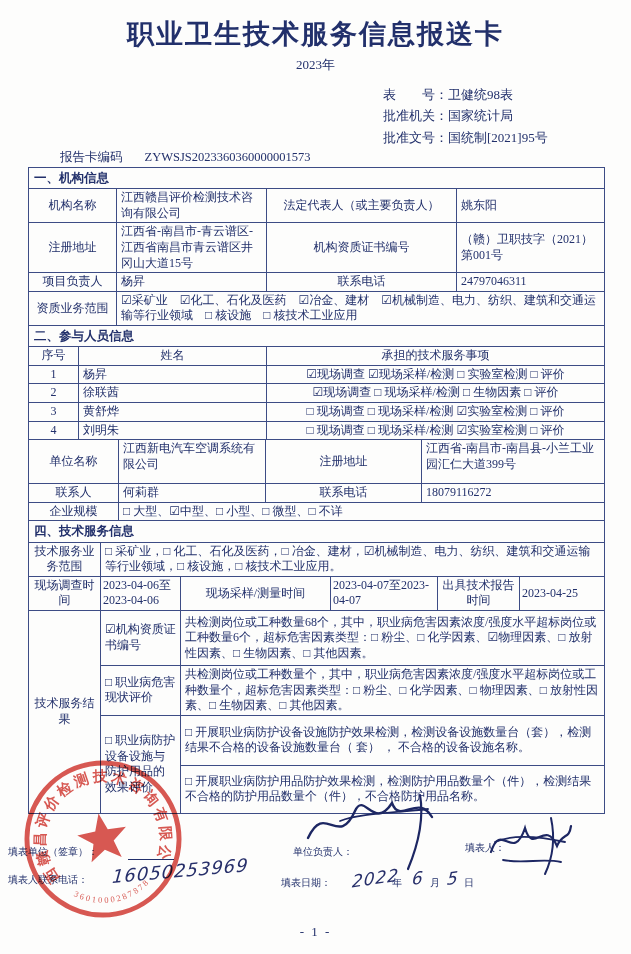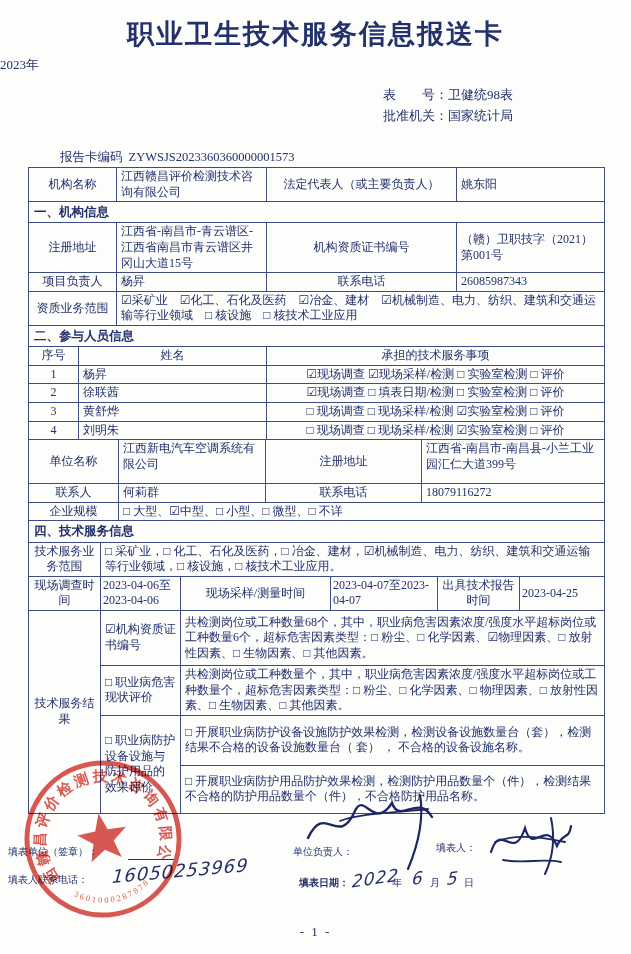--- a/index.html
+++ b/index.html
@@ -1,26 +1,26 @@
 <!DOCTYPE html>
 <html><head>
 <meta charset="utf-8">
 <style>
   * { margin:0; padding:0; box-sizing:border-box; }
   body { width:631px; height:954px; background:#ffffff; font-family:"Liberation Serif","DejaVu Serif",serif; }
   .page { position:relative; width:631px; height:954px; background:#fdfdfc; color:#22306b; overflow:hidden; }
 
   .title { position:absolute; top:16px; left:0; width:100%; text-align:center;
            font-size:27px; font-weight:bold; letter-spacing:2px; }
-  .year  { position:absolute; top:56px; left:0; width:100%; font-size:13px; }
+  .year  { position:absolute; top:56px; left:0; width:100%; text-align:center; font-size:13px; }
 
   .meta { position:absolute; top:84px; left:383px; font-size:13px; line-height:1.65; }
   .meta .row { white-space:nowrap;font-family:Liberation Serif, serif; }
   .report-code { position:absolute; top:149px; left:60px; font-size:12.5px; }
-  .report-code .code { font-family:"Liberation Serif","DejaVu Serif",serif; margin-left:6px; }
+  .report-code .code { font-family:"Liberation Serif","DejaVu Serif",serif; margin-left:22px; }
 
   .tables { position:absolute; top:168px; left:28px; width:576px; }
   table { border-collapse:collapse; table-layout:fixed; width:576px; margin-top:-1px; }
   td { border:1px solid #3d4c85; font-size:12px; line-height:1.3; padding:1px 4px;
        vertical-align:middle; overflow:hidden; }
   td.sec { font-weight:bold; font-size:12.5px; padding:2px 5px; }
   td.lab { text-align:center; }
   td.val { text-align:left; }
   td.ctr { text-align:center; }
 
@@ -42,56 +42,57 @@
 <body>
 
 <div class="page">
 
   <div class="title">职业卫生技术服务信息报送卡</div>
   <div class="year">2023年</div>
 
   <div class="meta">
     <div class="row"><span>表　　号：</span><span>卫健统98表</span></div>
     <div class="row"><span>批准机关：</span><span>国家统计局</span></div>
+    <div class="row"><span>批准文号：</span><span>国统制[2021]95号</span></div>
   </div>
 
   <div class="report-code">
     <span>报告卡编码</span><span class="code">ZYWSJS2023360360000001573</span>
   </div>
 
   <div class="tables">
 
     <table>
       <colgroup>
           <col style="width:88px">
           <col style="width:150px">
           <col style="width:190px">
           <col style="width:148px">
         </colgroup>
       <tbody>
-          <tr style="height:30px">
+          <tr>
+            <td class="sec" colspan="4" style="height:16px">一、机构信息</td>
+          </tr>
+      <tr style="height:30px">
         <td class="lab">机构名称</td>
         <td class="val">江西赣昌评价检测技术咨询有限公司</td>
         <td class="ctr">法定代表人（或主要负责人）</td>
         <td class="val">姚东阳</td>
       </tr>
-      <tr>
-            <td class="sec" colspan="4" style="height:16px">一、机构信息</td>
-          </tr>
       <tr style="height:48px">
         <td class="lab">注册地址</td>
         <td class="val">江西省-南昌市-青云谱区-江西省南昌市青云谱区井冈山大道15号</td>
         <td class="ctr">机构资质证书编号</td>
         <td class="val">（赣）卫职技字（2021）第001号</td>
       </tr>
       <tr style="height:18px">
         <td class="lab">项目负责人</td>
         <td class="val">杨昇</td>
         <td class="ctr">联系电话</td>
-        <td class="val">26085987343</td>
+        <td class="val">24797046311</td>
       </tr>
       <tr style="height:33px">
         <td class="lab">资质业务范围</td>
         <td class="val" colspan="3">☑采矿业　☑化工、石化及医药　☑冶金、建材　☑机械制造、电力、纺织、建筑和交通运输等行业领域　□ 核设施　□ 核技术工业应用</td>
       </tr>
     </tbody>
       </table>
 
     <table>
       <colgroup>
@@ -109,21 +110,21 @@
         <td class="ctr">承担的技术服务事项</td>
       </tr>
       <tr style="height:18px">
         <td class="ctr">1</td>
         <td class="val">杨昇</td>
         <td class="ctr">☑现场调查 ☑现场采样/检测 □ 实验室检测 □ 评价</td>
       </tr>
       <tr style="height:18px">
         <td class="ctr">2</td>
         <td class="val">徐联茜</td>
-        <td class="ctr">☑现场调查 □ 填表日期/检测 □ 实验室检测 □ 评价</td>
+        <td class="ctr">☑现场调查 □ 现场采样/检测 □ 生物因素 □ 评价</td>
       </tr>
       <tr style="height:18px">
         <td class="ctr">3</td>
         <td class="val">黄舒烨</td>
         <td class="ctr">□ 现场调查 □ 现场采样/检测 ☑实验室检测 □ 评价</td>
       </tr>
       <tr style="height:18px">
         <td class="ctr">4</td>
         <td class="val">刘明朱</td>
         <td class="ctr">□ 现场调查 □ 现场采样/检测 ☑实验室检测 □ 评价</td>
@@ -199,26 +200,26 @@
       <tr style="height:48px">
         <td class="val" colspan="4">□ 开展职业病防护用品防护效果检测，检测防护用品数量个（件），检测结果不合格的防护用品数量个（件），不合格防护用品名称。</td>
       </tr>
     </tbody>
       </table>
   </div>
 
   <span class="footer-item" style="left:8px; top:845px;">填表单位（签章）：</span>
   <span class="sign-underline" style="left:128px; top:859px;"></span>
   <span class="footer-item" style="left:293px; top:845px;text-align:center;">单位负责人：</span>
-  <span class="footer-item" style="left:428px; top:841px;margin-left:8px;">填表人：</span>
+  <span class="footer-item" style="left:457px; top:841px;margin-left:8px;">填表人：</span>
 
   <span class="footer-item" style="left:8px; top:873px;">填表人联系电话：</span>
   <span class="footer-item hand hand-phone" style="left:112px; top:860px;">16050253969</span>
 
-  <span class="footer-item" style="left:299px; top:876px;font-weight:bold;">填表日期：</span>
+  <span class="footer-item" style="left:281px; top:876px;">填表日期：</span>
   <span class="footer-item hand hand-digit" style="left:352px; top:868px;">2022</span>
   <span class="footer-item" style="left:392px; top:876px;">年</span>
   <span class="footer-item hand hand-digit" style="left:412px; top:868px;">6</span>
   <span class="footer-item" style="left:430px; top:876px;">月</span>
   <span class="footer-item hand hand-digit" style="left:447px; top:868px;">5</span>
   <span class="footer-item" style="left:464px; top:876px;">日</span>
 
   <svg class="stamp" viewBox="-89 -89 178 178">
     <circle r="76" fill="none" stroke="#d23c35" stroke-width="5"></circle>
     <defs>

